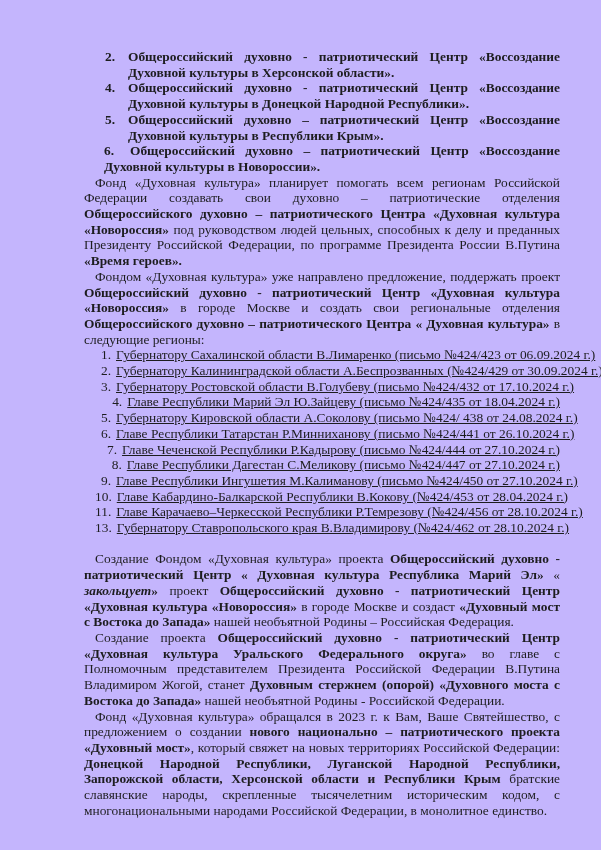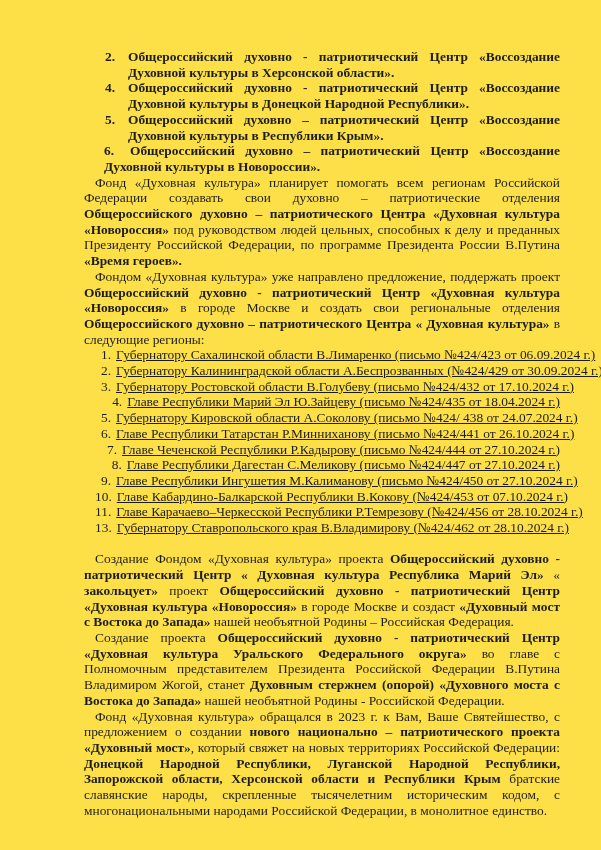--- a/index.html
+++ b/index.html
@@ -1,36 +1,36 @@
 <!DOCTYPE html>
 <html><head>
 <meta charset="utf-8">
 <style>
   html, body { margin: 0; padding: 0; background: #ffffff; }
   .page {
     position: relative;
     width: 601px;
     height: 850px;
     margin: 0 auto;
-    background: #fde047;
+    background: #c4b5fd;
     overflow: hidden;
     font-family: "Liberation Serif", "DejaVu Serif", serif;
     color: #1d1d1f;
   }
   .content {
     position: absolute;
     left: 84px;
     top: 49px;
     width: 476px;
     font-size: 13.4px;
     line-height: 15.7px;
     text-align: justify;
   }
   .b { font-weight: bold; }
-  .i { }
+  .i { font-style: italic; }
 
   
   .list.centers .li {
     text-align: justify;
     padding-left: 44px;
     text-indent: -23px;
   }
   .list.centers .num {
     display: inline-block;
     width: 23px;
@@ -75,26 +75,26 @@
         <div class="li"><span class="num">5.</span><span class="b">Общероссийский духовно – патриотический Центр «Воссоздание Духовной культуры в Республики Крым».</span></div>
         <div class="li wide"><span class="num">6.</span><span class="b">Общероссийский духовно – патриотический  Центр «Воссоздание Духовной культуры в Новороссии».</span></div>
       </div>
       <div class="para"><span class="">Фонд «Духовная культура» планирует помогать всем регионам Российской Федерации создавать свои духовно – патриотические отделения </span><span class="b">Общероссийского духовно – патриотического Центра «Духовная культура «Новороссия»</span><span class=""> под руководством людей цельных, способных к делу и преданных Президенту Российской Федерации, по программе Президента России В.Путина </span><span class="b">«Время героев».</span></div>
       <div class="para"><span class="">Фондом «Духовная культура» уже направлено предложение, поддержать проект </span><span class="b">Общероссийский духовно - патриотический Центр «Духовная культура «Новороссия»</span><span class=""> в городе Москве и создать свои региональные отделения </span><span class="b">Общероссийского духовно – патриотического Центра « Духовная культура»</span><span class=""> в следующие регионы:</span></div>
       <div class="list governors">
         <div class="li"><span class="num">1.</span><span class="">Губернатору Сахалинской области В.Лимаренко (письмо №424/423 от 06.09.2024 г.)</span></div>
         <div class="li"><span class="num">2.</span><span class="">Губернатору Калининградской области А.Беспрозванных (№424/429 от 30.09.2024 г.)</span></div>
         <div class="li"><span class="num">3.</span><span class="">Губернатору Ростовской области В.Голубеву (письмо №424/432 от 17.10.2024 г.)</span></div>
         <div class="li"><span class="num">4.</span><span class="">Главе Республики Марий Эл Ю.Зайцеву (письмо №424/435 от 18.04.2024 г.)</span></div>
-        <div class="li"><span class="num">5.</span><span class="">Губернатору Кировской области А.Соколову (письмо №424/ 438 от 24.07.2024 г.)</span></div>
+        <div class="li"><span class="num">5.</span><span class="">Губернатору Кировской области А.Соколову (письмо №424/ 438 от 24.08.2024 г.)</span></div>
         <div class="li"><span class="num">6.</span><span class="">Главе Республики Татарстан Р.Минниханову (письмо №424/441 от 26.10.2024 г.)</span></div>
         <div class="li"><span class="num">7.</span><span class="">Главе Чеченской Республики Р.Кадырову (письмо №424/444 от 27.10.2024 г.)</span></div>
         <div class="li"><span class="num">8.</span><span class="">Главе Республики Дагестан С.Меликову (письмо №424/447 от 27.10.2024 г.)</span></div>
         <div class="li"><span class="num">9.</span><span class="">Главе Республики Ингушетия М.Калиманову (письмо №424/450 от 27.10.2024 г.)</span></div>
-        <div class="li"><span class="num">10.</span><span class="">Главе Кабардино-Балкарской Республики В.Кокову (№424/453 от 07.10.2024 г.)</span></div>
+        <div class="li"><span class="num">10.</span><span class="">Главе Кабардино-Балкарской Республики В.Кокову (№424/453 от 28.04.2024 г.)</span></div>
         <div class="li"><span class="num">11.</span><span class="">Главе Карачаево–Черкесской Республики Р.Темрезову (№424/456 от 28.10.2024 г.)</span></div>
         <div class="li"><span class="num">13.</span><span class="">Губернатору Ставропольского края В.Владимирову (№424/462 от 28.10.2024 г.)</span></div>
       </div>
       <div class="para spaced"><span class="">Создание Фондом «Духовная культура» проекта </span><span class="b">Общероссийский духовно - патриотический Центр « Духовная культура Республика Марий Эл»</span><span class=""> « </span><span class="b i">закольцует</span><span class="b">»</span><span class=""> проект </span><span class="b">Общероссийский духовно - патриотический Центр «Духовная культура «Новороссия»</span><span class=""> в городе Москве и создаст </span><span class="b">«Духовный мост с Востока до Запада»</span><span class=""> нашей необъятной Родины – Российская Федерация.</span></div>
       <div class="para"><span class="">Создание проекта </span><span class="b">Общероссийский духовно - патриотический Центр «Духовная культура Уральского Федерального округа»</span><span class=""> во главе с Полномочным представителем Президента Российской Федерации В.Путина Владимиром Жогой, станет </span><span class="b">Духовным стержнем (опорой) «Духовного моста с Востока до Запада»</span><span class=""> нашей необъятной Родины - Российской Федерации.</span></div>
       <div class="para"><span class="">Фонд «Духовная культура» обращался в 2023 г. к Вам, Ваше Святейшество, с предложением о создании </span><span class="b">нового национально – патриотического проекта «Духовный мост»</span><span class="">, который свяжет на новых территориях Российской Федерации: </span><span class="b">Донецкой Народной Республики, Луганской Народной Республики, Запорожской области, Херсонской области и Республики Крым</span><span class=""> братские славянские народы, скрепленные тысячелетним историческим кодом, с многонациональными народами Российской Федерации, в монолитное единство.</span></div>
     </div>
 </div>
 
 </body></html>

